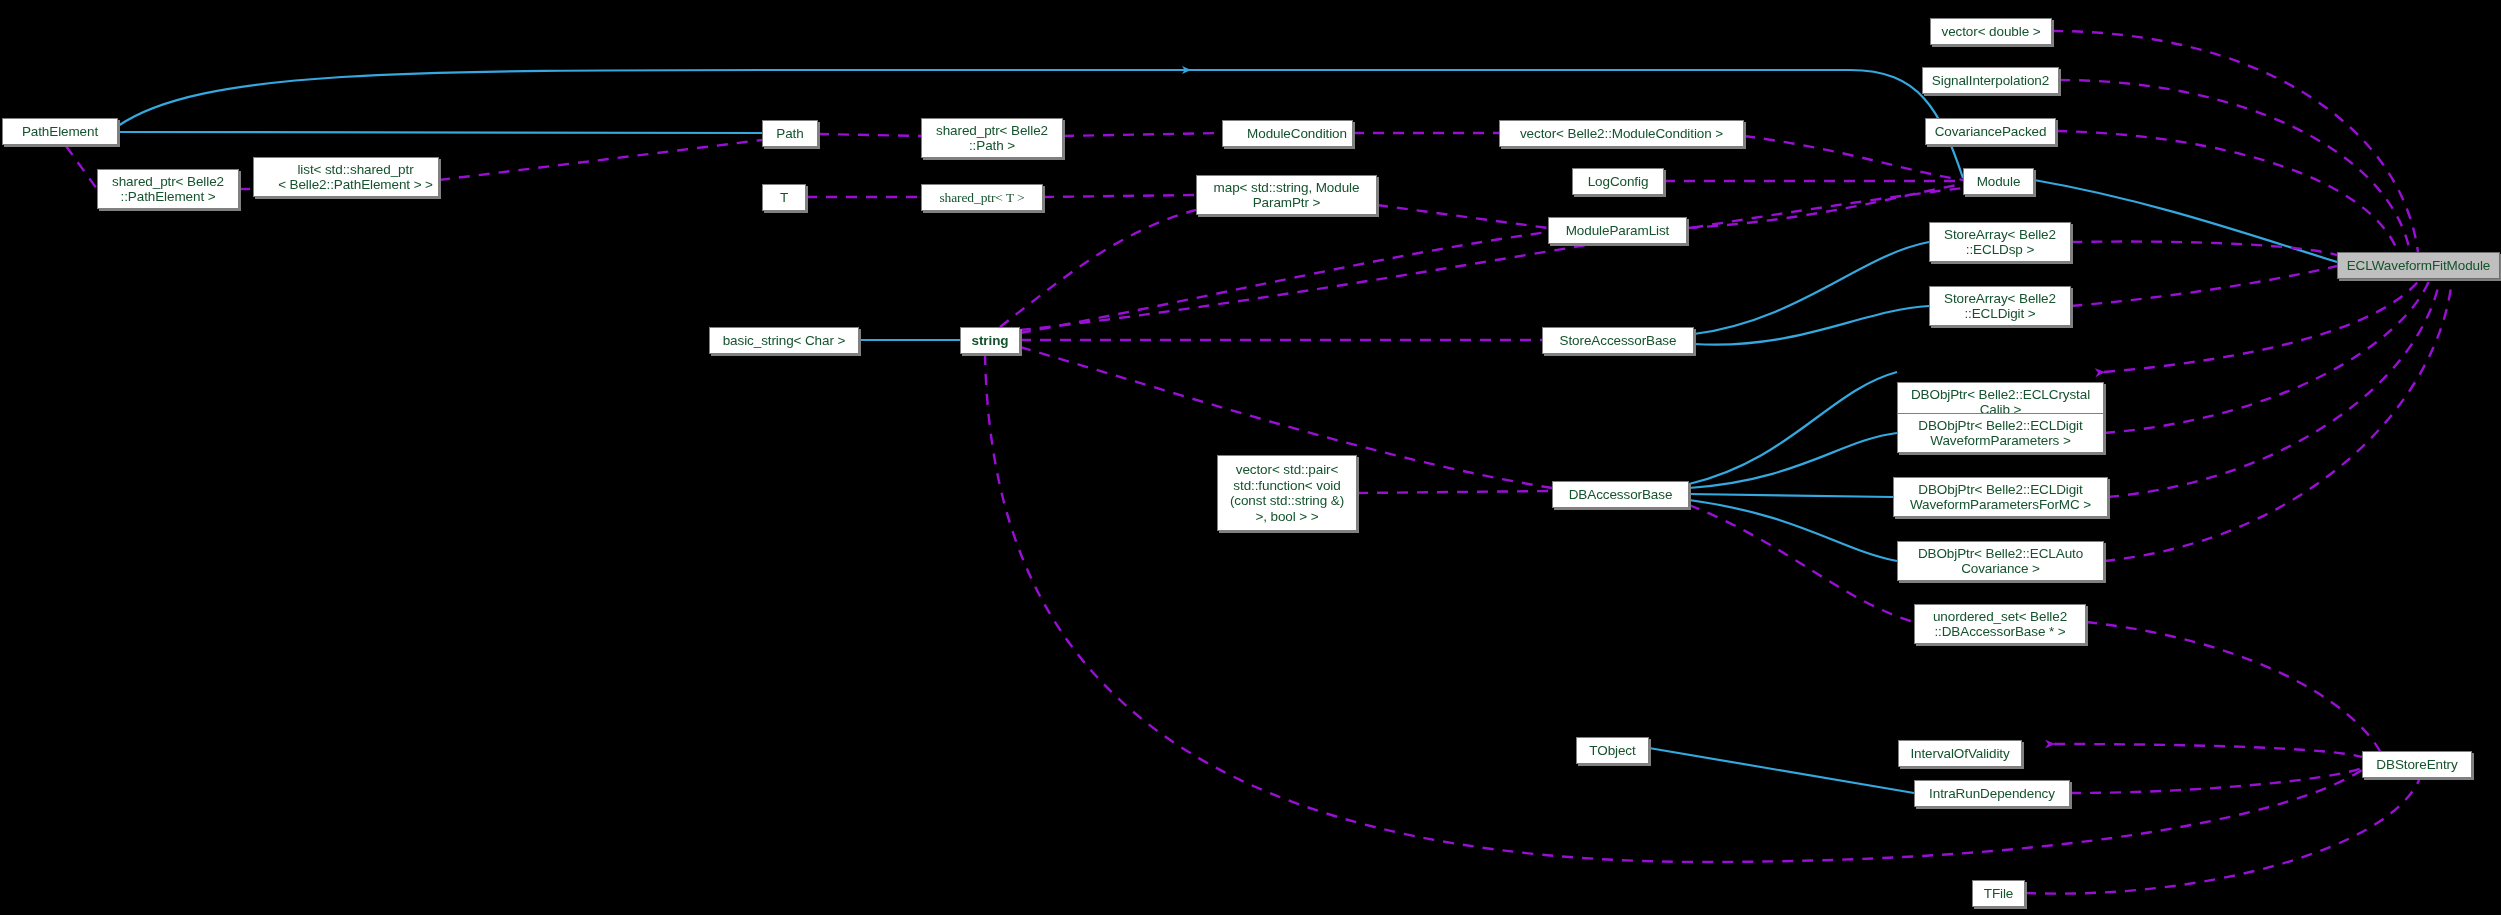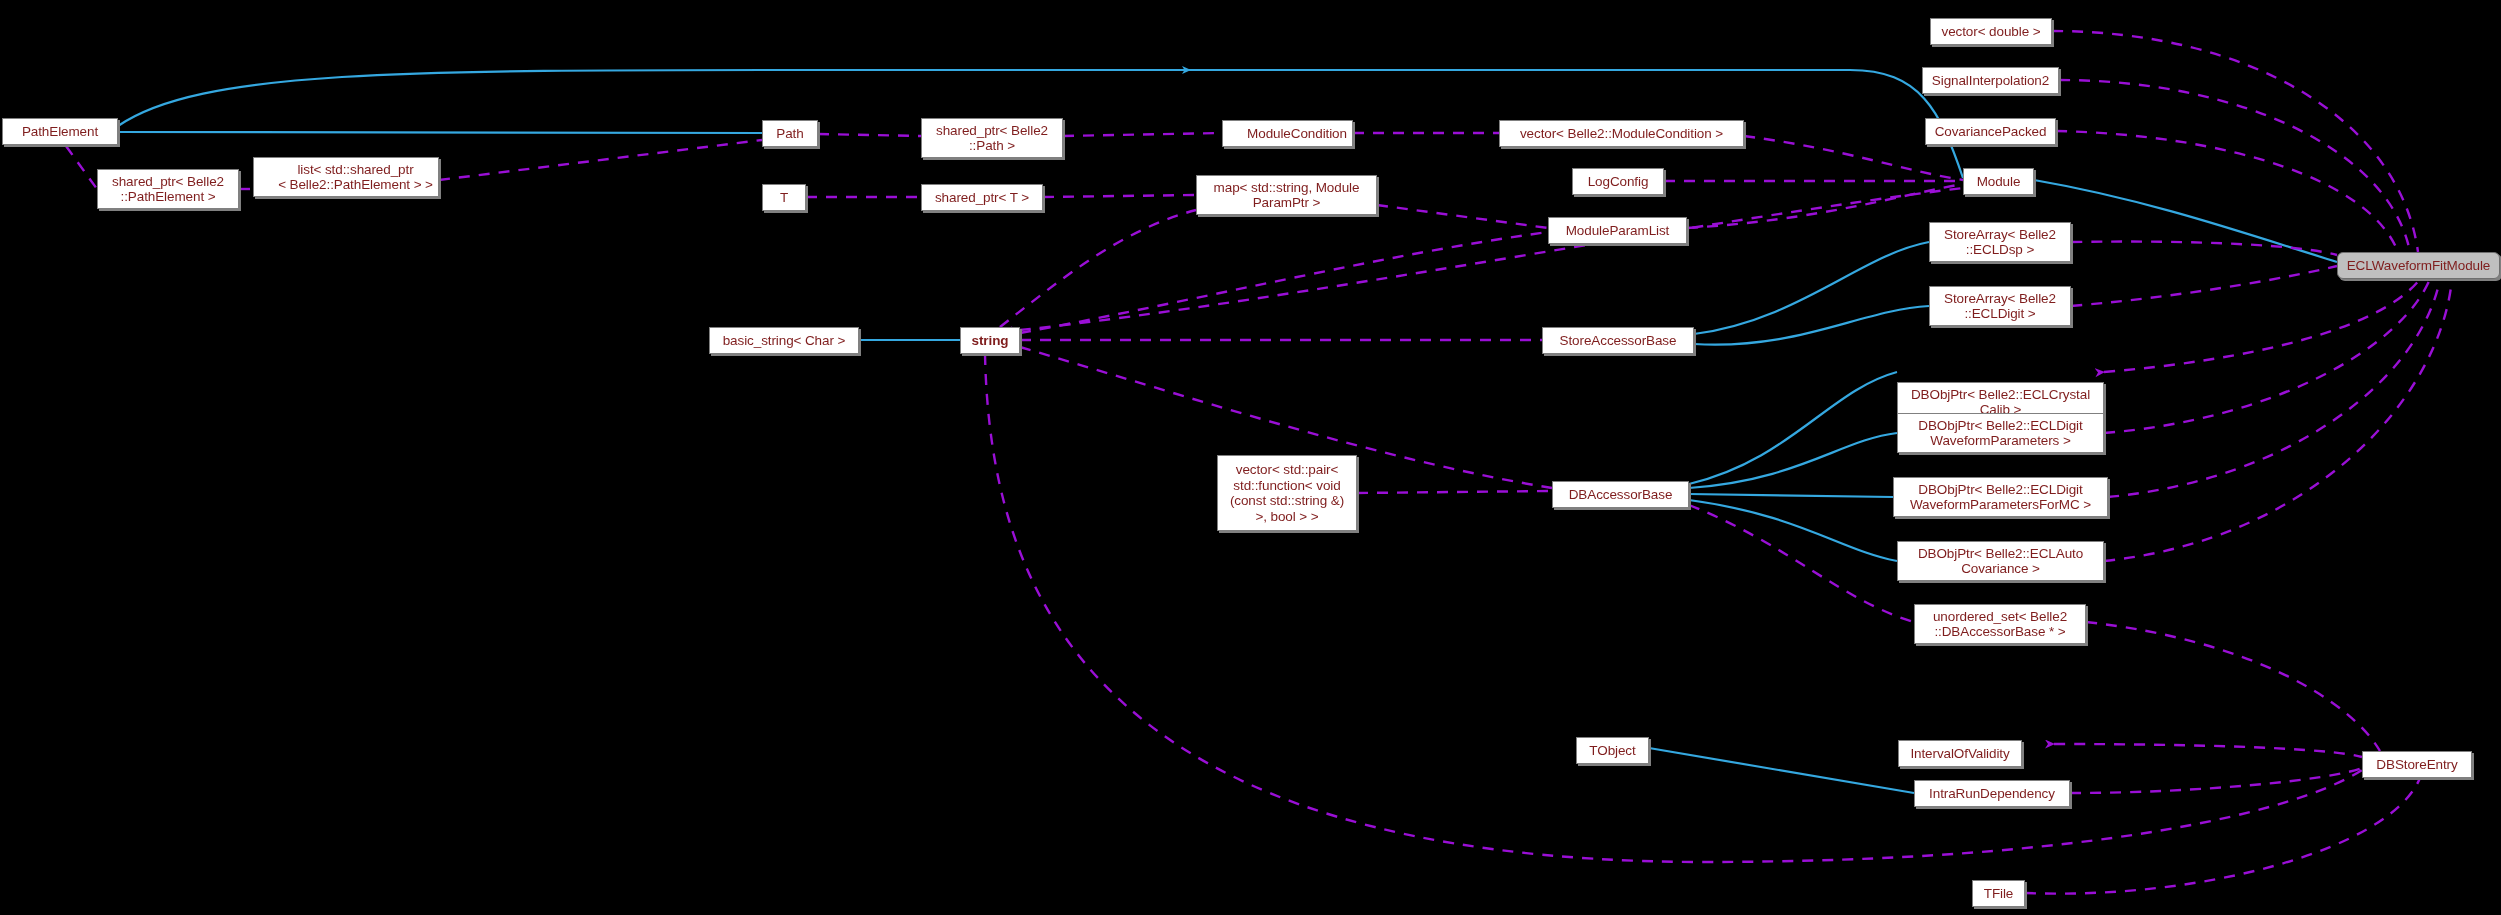--- a/index.html
+++ b/index.html
@@ -30,21 +30,21 @@
     top: 0;
     width: 2501px;
     height: 915px;
   }
   .node {
     position: absolute;
     box-sizing: border-box;
     background: #ffffff;
     border: 1px solid #808080;
     box-shadow: 2px 2px 0 0 #808080;
-    color: #7f1d1d;
+    color: #14532d;
     font-family: "Liberation Sans", sans-serif;
     font-size: 13.5px;
     line-height: 15.5px;
     letter-spacing: -0.1px;
     display: flex;
     align-items: center;
     justify-content: center;
     text-align: center;
     white-space: pre-line;
     padding: 1px 5px;
@@ -120,21 +120,21 @@
   <div id="node-layer">
       <div class="node" style="left: 2px; top: 118px; width: 116px; height: 27px;">PathElement</div>
       <div class="node" style="left: 97px; top: 169px; width: 142px; height: 40px;">shared_ptr&lt; Belle2
 ::PathElement &gt;</div>
       <div class="node" style="left: 253px; top: 157px; width: 186px; height: 40px; padding-left: 24px;">list&lt; std::shared_ptr
 &lt; Belle2::PathElement &gt; &gt;</div>
       <div class="node" style="left: 762px; top: 120px; width: 56px; height: 27px;">Path</div>
       <div class="node" style="left: 762px; top: 184px; width: 44px; height: 27px;">T</div>
       <div class="node" style="left: 921px; top: 118px; width: 142px; height: 40px;">shared_ptr&lt; Belle2
 ::Path &gt;</div>
-      <div class="node" style="left: 921px; top: 184px; width: 122px; height: 27px;">shared_ptr&lt; T &gt;</div>
+      <div class="node" style="left: 921px; top: 184px; width: 122px; height: 27px; font-family: Liberation Serif, serif;">shared_ptr&lt; T &gt;</div>
       <div class="node" style="left: 1222px; top: 120px; width: 131px; height: 27px; padding-left: 24px;">ModuleCondition</div>
       <div class="node" style="left: 1196px; top: 175px; width: 181px; height: 40px;">map&lt; std::string, Module
 ParamPtr &gt;</div>
       <div class="node" style="left: 1499px; top: 120px; width: 245px; height: 27px;">vector&lt; Belle2::ModuleCondition &gt;</div>
       <div class="node" style="left: 1572px; top: 168px; width: 92px; height: 27px;">LogConfig</div>
       <div class="node" style="left: 1548px; top: 217px; width: 139px; height: 27px;">ModuleParamList</div>
       <div class="node" style="left: 709px; top: 327px; width: 150px; height: 27px;">basic_string&lt; Char &gt;</div>
       <div class="node" style="left: 960px; top: 327px; width: 60px; height: 27px; font-weight: bold;">string</div>
       <div class="node" style="left: 1542px; top: 327px; width: 152px; height: 27px;">StoreAccessorBase</div>
       <div class="node" style="left: 1552px; top: 481px; width: 137px; height: 27px;">DBAccessorBase</div>
@@ -158,15 +158,15 @@
 WaveformParametersForMC &gt;</div>
       <div class="node" style="left: 1897px; top: 541px; width: 207px; height: 40px;">DBObjPtr&lt; Belle2::ECLAuto
 Covariance &gt;</div>
       <div class="node" style="left: 1914px; top: 604px; width: 172px; height: 40px;">unordered_set&lt; Belle2
 ::DBAccessorBase * &gt;</div>
       <div class="node" style="left: 1576px; top: 737px; width: 73px; height: 27px;">TObject</div>
       <div class="node" style="left: 1898px; top: 731px; width: 124px; height: 27px; margin-top: 9px;">IntervalOfValidity</div>
       <div class="node" style="left: 1914px; top: 780px; width: 156px; height: 27px;">IntraRunDependency</div>
       <div class="node" style="left: 1972px; top: 880px; width: 53px; height: 27px;">TFile</div>
       <div class="node" style="left: 2362px; top: 751px; width: 110px; height: 27px;">DBStoreEntry</div>
-      <div class="node highlight" style="left: 2337px; top: 252px; width: 163px; height: 27px; border-radius: 6px;">ECLWaveformFitModule</div>
+      <div class="node highlight" style="left: 2337px; top: 252px; width: 163px; height: 27px;">ECLWaveformFitModule</div>
     </div>
 </div>
 
 </body></html>

